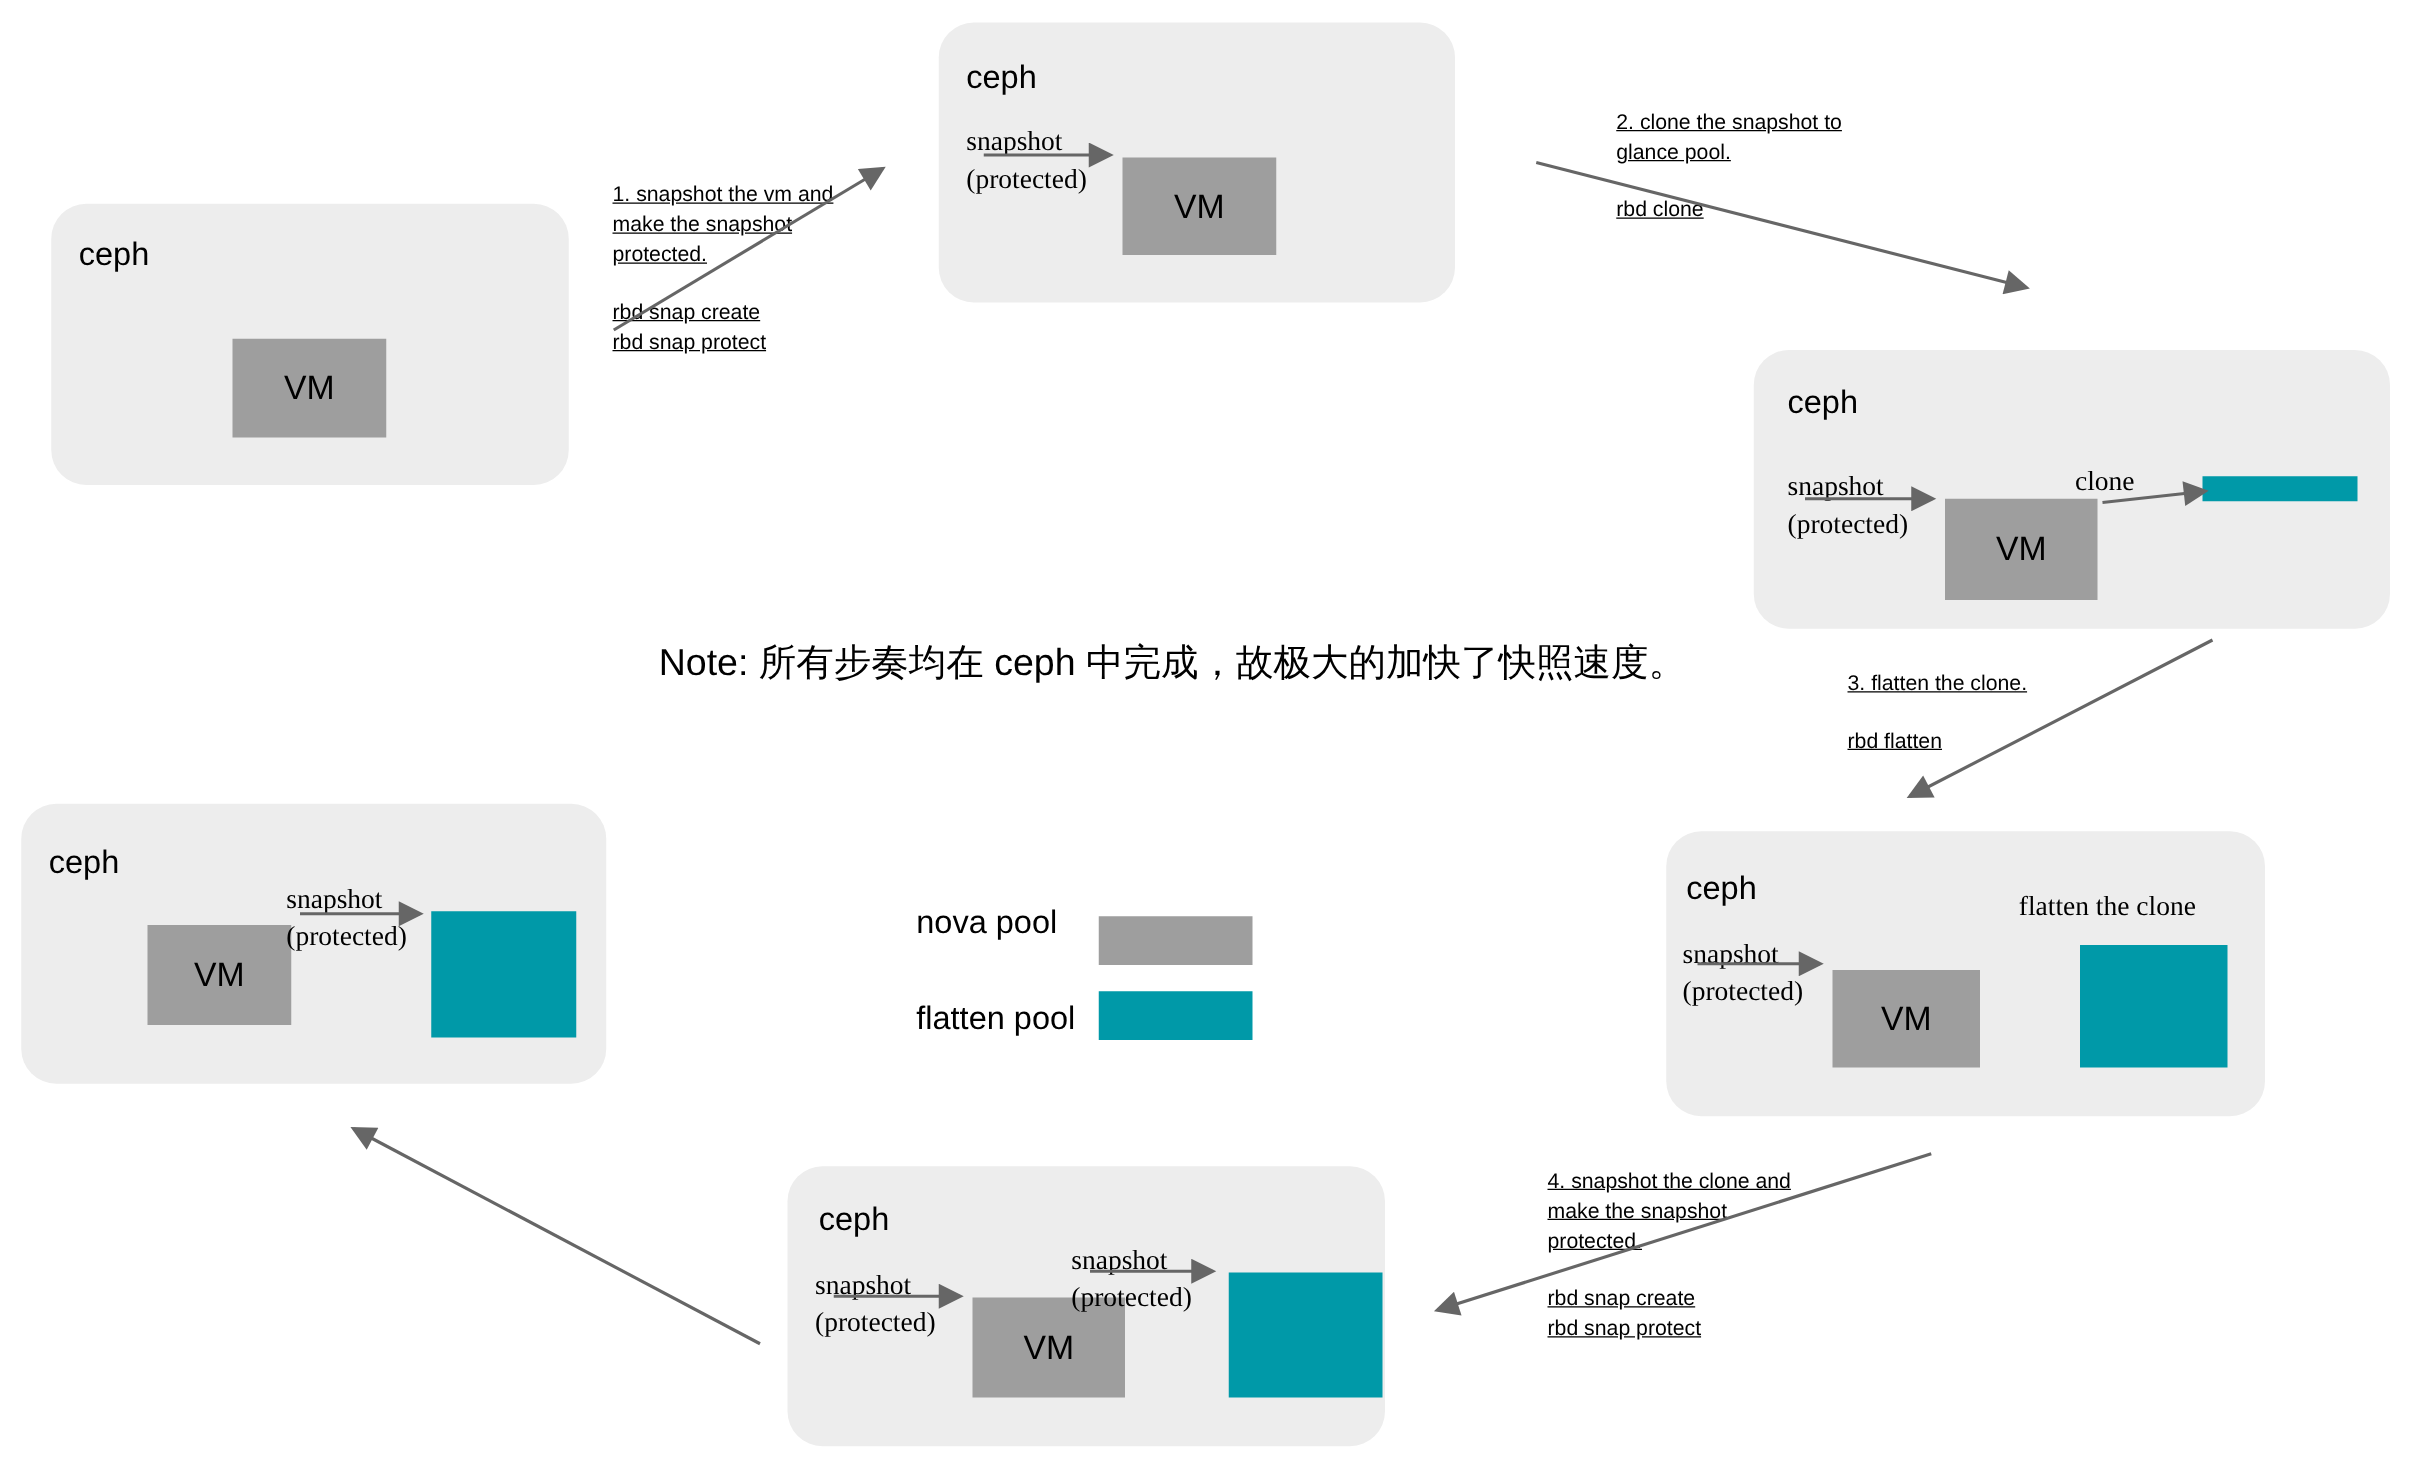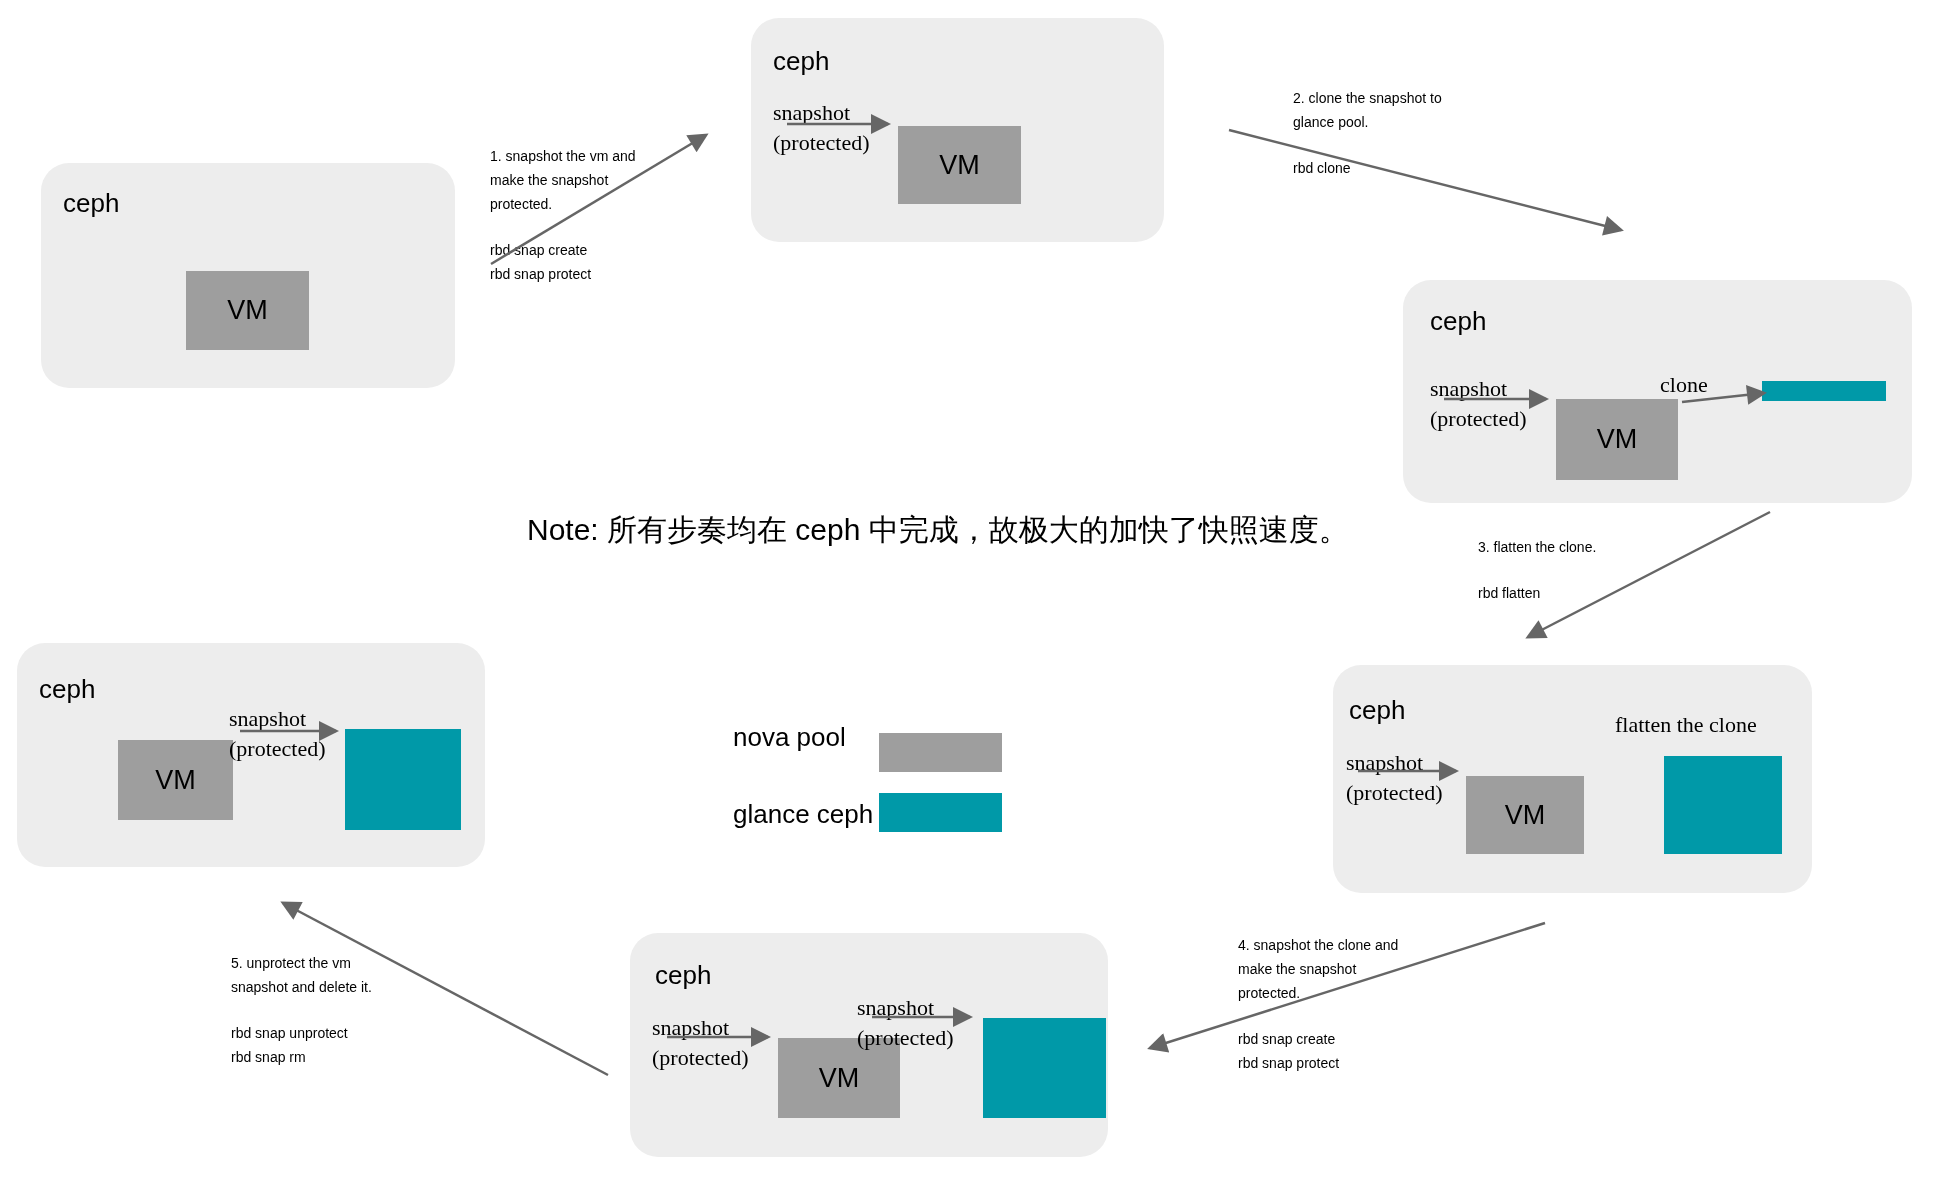--- a/index.html
+++ b/index.html
@@ -8,21 +8,21 @@
   *{margin:0;padding:0;box-sizing:border-box;}
   html,body{width:1934px;height:1178px;background:#ffffff;overflow:hidden;
     font-family:"Liberation Sans", sans-serif; color:var(--text);}
   .canvas{position:relative;width:1934px;height:1178px;}
   .ceph-box{position:absolute;background:var(--box-bg);border-radius:28px;}
   .box-title{position:absolute;font-size:26px;line-height:30px;}
   .lbl{position:absolute;font-size:22px;line-height:30px;white-space:nowrap;font-family:Liberation Serif, serif;}
   .vm{position:absolute;background:var(--vm-gray);display:flex;align-items:center;justify-content:center;
       font-size:27px;}
   .teal-rect{position:absolute;background:var(--teal);}
-  .step{position:absolute;font-size:14px;line-height:24px;}
+  .step{position:absolute;font-size:17px;line-height:24px;text-decoration:underline;}
   .pre{white-space:pre-line;}
   .cmds{margin-top:22px;}
   .note{position:absolute;left:527px;top:510px;font-size:30px;white-space:nowrap;}
   .legend-label{position:absolute;font-size:26px;white-space:nowrap;}
   .legend-swatch{position:absolute;width:123px;height:39px;}
   .swatch-gray{background:var(--vm-gray);}
   .swatch-teal{background:var(--teal);}
   svg.overlay{position:absolute;left:0;top:0;width:1934px;height:1178px;pointer-events:none;}
 </style>
 </head>
@@ -75,21 +75,21 @@
     <div class="vm" style="left:101px;top:97px;width:115px;height:80px;">VM</div>
     <div class="lbl" style="left:212px;top:61px;">snapshot</div>
     <div class="lbl" style="left:212px;top:91px;">(protected)</div>
     <div class="teal-rect" style="left:328px;top:86px;width:116px;height:101px;"></div>
   </div>
 
   <div class="note">Note: 所有步奏均在 ceph 中完成，故极大的加快了快照速度。</div>
 
   <div class="legend-label" style="left:733px;top:722px;">nova pool</div>
   <div class="legend-swatch swatch-gray" style="left:879px;top:733px;"></div>
-  <div class="legend-label" style="left:733px;top:799px;">glance ceph</div>
+  <div class="legend-label" style="left:733px;top:799px;">flatten pool</div>
   <div class="legend-swatch swatch-teal" style="left:879px;top:793px;"></div>
 
   <div class="step" style="left:490px;top:144px;width:230px;">
     <div class="pre">1. snapshot the vm and
 make the snapshot
 protected.</div>
     <div class="pre cmds">rbd snap create
 rbd snap protect</div>
   </div>
   <div class="step" style="left:1293px;top:86px;width:230px;">
@@ -100,26 +100,20 @@
   <div class="step" style="left:1478px;top:535px;width:230px;">
     <div class="pre">3. flatten the clone.</div>
     <div class="pre cmds">rbd flatten</div>
   </div>
   <div class="step" style="left:1238px;top:933px;width:240px;">
     <div class="pre">4. snapshot the clone and
 make the snapshot
 protected.</div>
     <div class="pre cmds">rbd snap create
 rbd snap protect</div>
-  </div>
-  <div class="step" style="left:231px;top:951px;width:240px;">
-    <div class="pre">5. unprotect the vm
-snapshot and delete it.</div>
-    <div class="pre cmds">rbd snap unprotect
-rbd snap rm</div>
   </div>
 
   <svg class="overlay" viewBox="0 0 1934 1178">
     <defs>
       <marker id="ah" viewBox="0 0 10 10" refX="8.5" refY="5" markerWidth="9" markerHeight="8" orient="auto-start-reverse">
         <path d="M0,0 L10,5 L0,10 z" fill="#666666"></path>
       </marker>
     </defs>
 
     <line x1="491" y1="264" x2="706" y2="135" stroke="#666666" stroke-width="2.5" marker-end="url(#ah)"></line>

